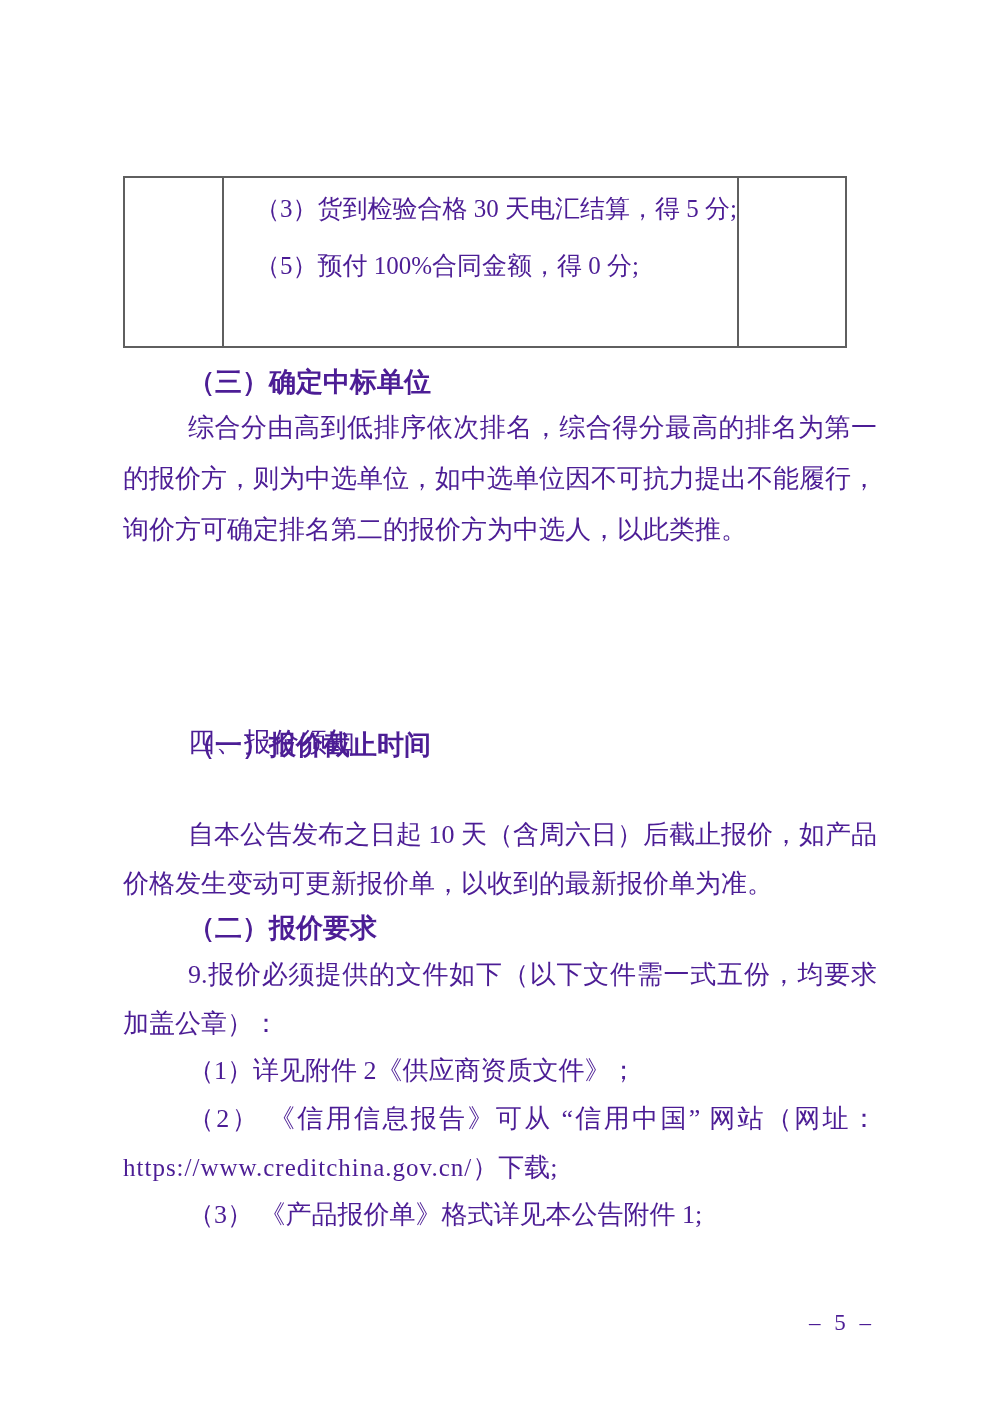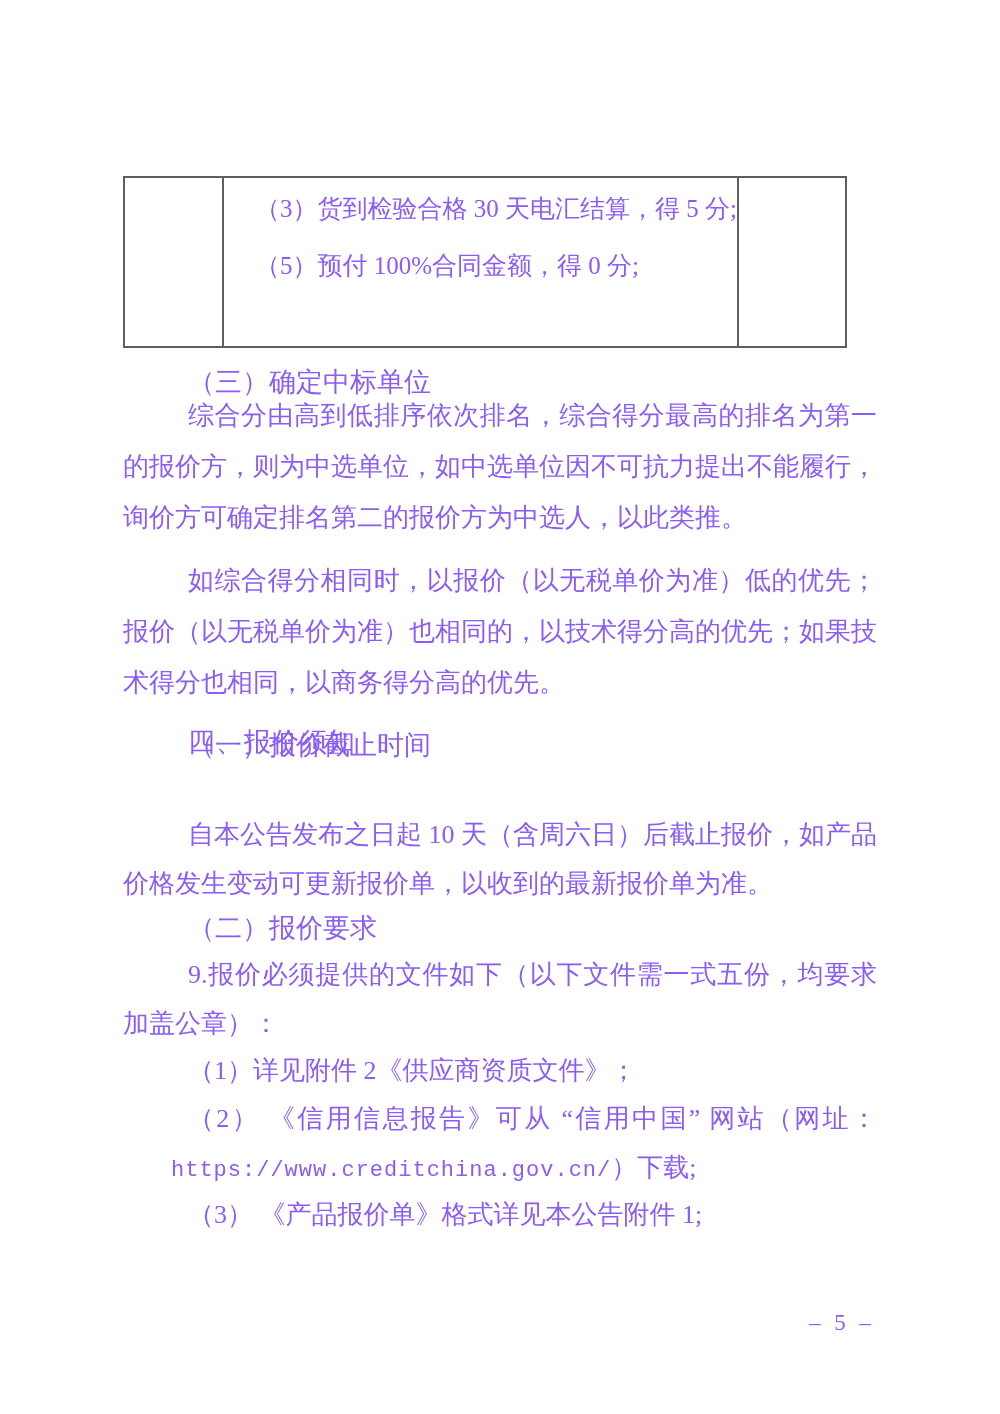--- a/index.html
+++ b/index.html
@@ -1,21 +1,21 @@
 <!DOCTYPE html>
 <html><head>
 <meta charset="utf-8">
 <style>
   html, body { margin: 0; padding: 0; background: #ffffff; }
   .page {
     position: relative;
     width: 1000px;
     height: 1414px;
     background: #ffffff;
-    color: #8b5cf6;
+    color: #4c1d95;
     font-family: "Liberation Serif", "DejaVu Serif", serif;
     margin: 0 auto;
     overflow: hidden;
   }
   
   .doc-table {
     position: absolute;
     left: 123px; top: 176px;
     width: 724px; height: 172px;
     border: 2px solid #5f5f5f;
@@ -33,31 +33,31 @@
     left: 123px;
     width: 754px;
     margin: 0;
     font-size: 26px;
     text-indent: 65px;
   }
   .body { line-height: 51px; text-align: justify; }
   .lh49 { line-height: 49px; }
   .h-kai {
     font-size: 27px;
-    font-weight: 400;
+    font-weight: 700;
     line-height: 40px;
   }
   .h-hei {
     font-family: "Liberation Sans", "DejaVu Sans", sans-serif;
     font-weight: 400;
     font-size: 27px;
     line-height: 40px;
     letter-spacing: 1px;
   }
-  .mono { font-family: Liberation Mono, monospace; font-size: 22px; letter-spacing: 1px; margin-left: 48px; }
+  .mono { font-family: Liberation Serif, serif; font-size: 25px; letter-spacing: 1px; }
   .footer {
     position: absolute;
     left: 792px; top: 1310px;
     width: 100px;
     text-align: center;
     font-size: 23px;
     letter-spacing: 4px;
   }
 </style>
 </head>
@@ -69,23 +69,22 @@
     <div class="cell cell-left"></div>
     <div class="cell cell-mid">
       <div class="trow">（3）货到检验合格 30 天电汇结算，得 5 分;</div>
       <div class="trow">（5）预付 100%合同金额，得 0 分;</div>
     </div>
     <div class="cell cell-right"></div>
   </div>
 
   <div class="tblock h-kai" style="top:362px">（三）确定中标单位</div>
 
-  <p class="tblock body" style="top:390px">综合分由高到低排序依次排名，综合得分最高的排名为第一的报价方，则为中选单位，如中选单位因不可抗力提出不能履行，询价方可确定排名第二的报价方为中选人，以此类推。</p>
+  <p class="tblock body" style="top:402px">综合分由高到低排序依次排名，综合得分最高的排名为第一的报价方，则为中选单位，如中选单位因不可抗力提出不能履行，询价方可确定排名第二的报价方为中选人，以此类推。</p>
 
-  <p class="tblock body" style="top:555px">如综合得分相同时，以报价（以无税单价为准）低的优先；报价（以无税单价为准）也相同的，以技术得分高的优先；如果技术得分也相同，以商务得分高的优先。</p>
 
   <div class="tblock h-hei" style="top:722px">四、报价须知</div>
 
   <div class="tblock h-kai" style="top:725px">（一）报价截止时间</div>
 
   <p class="tblock body lh49" style="top:810px">自本公告发布之日起 10 天（含周六日）后截止报价，如产品价格发生变动可更新报价单，以收到的最新报价单为准。</p>
 
   <div class="tblock h-kai" style="top:908px">（二）报价要求</div>
 
   <p class="tblock body lh49" style="top:950px">9.报价必须提供的文件如下（以下文件需一式五份，均要求加盖公章）：</p>

